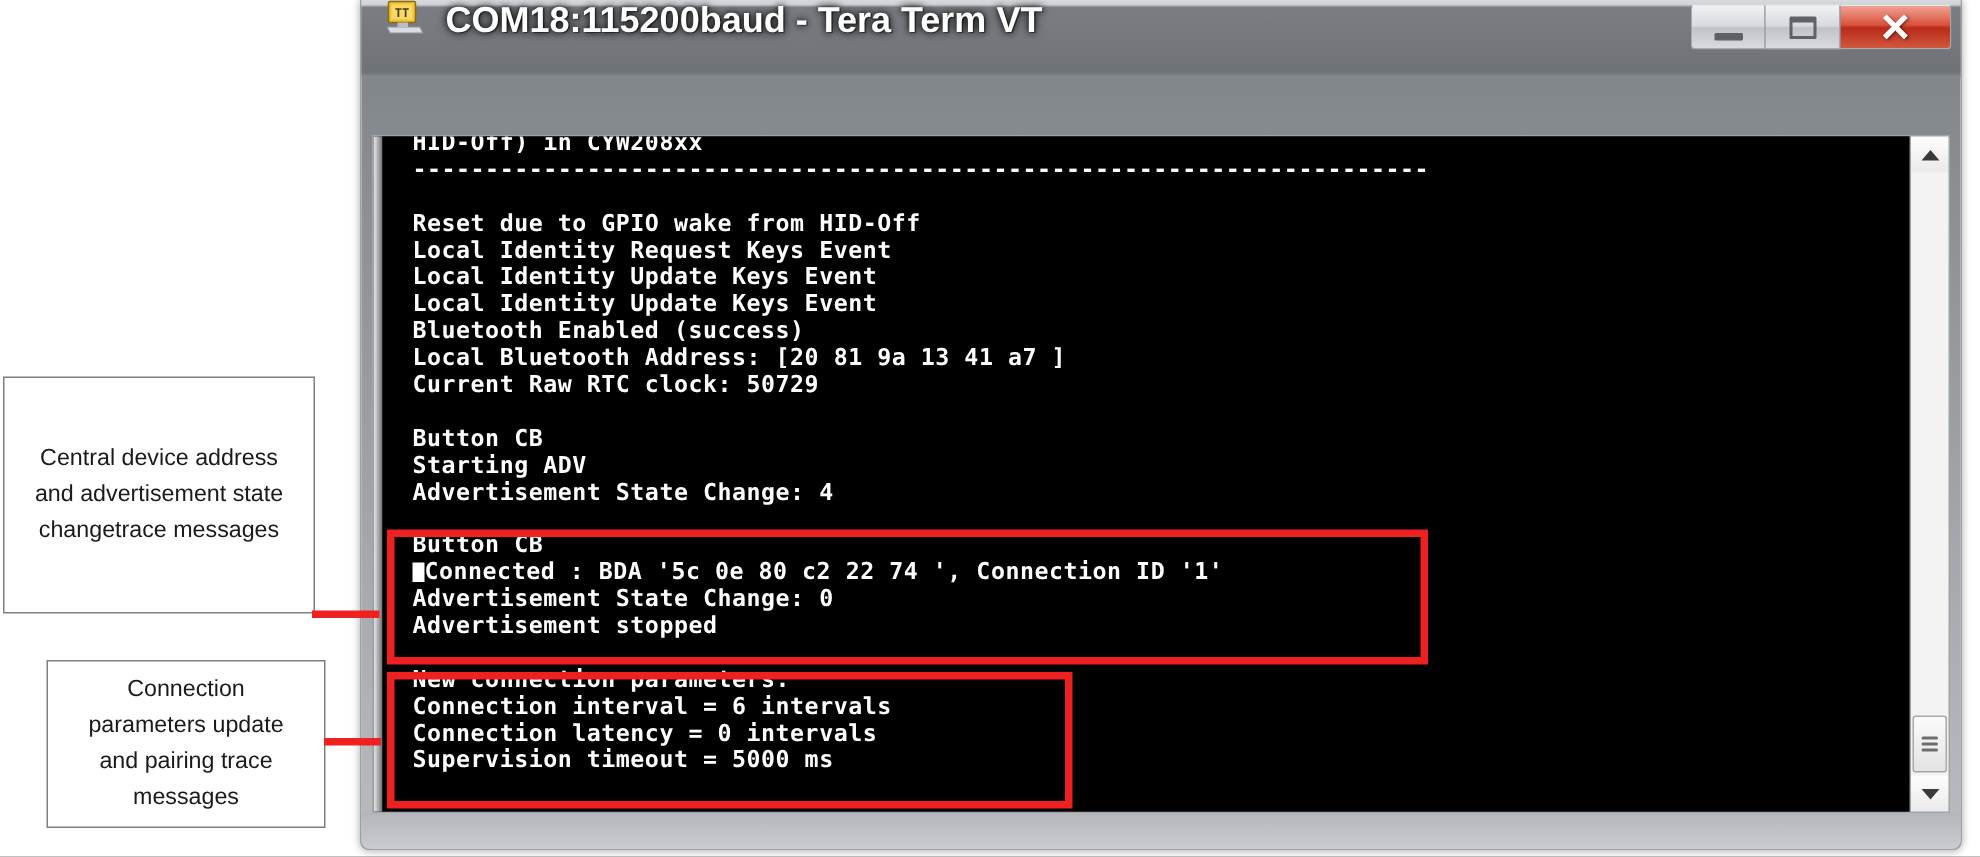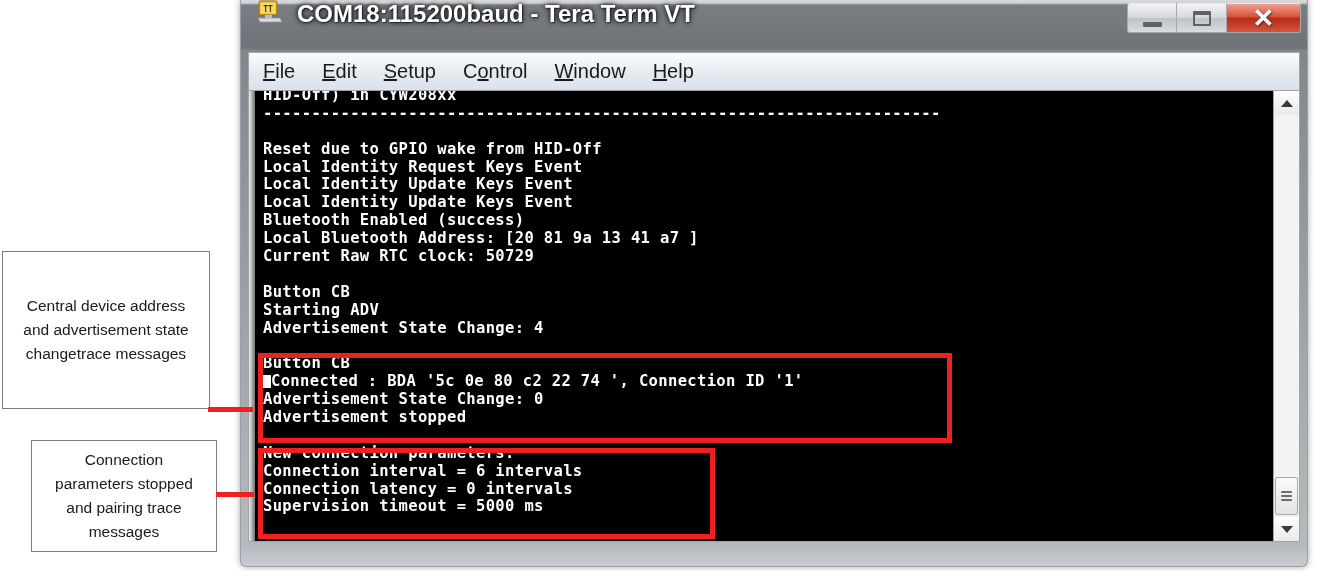--- a/index.html
+++ b/index.html
@@ -201,21 +201,21 @@
   #terminal-screen {
     flex: 1;
     position: relative;
     background: #000000;
     overflow: hidden;
   }
 
   
   #terminal-text {
     position: absolute;
-    left: 8px;
+    left: 20px;
     top: -4px;
     font-family: "DejaVu Sans Mono", "Liberation Mono", monospace;
     font-size: 15.5px;
     line-height: 17.9px;
     color: #ffffff;
     white-space: pre;
     letter-spacing: 0.35px;
     font-weight: bold;
     z-index: 2;
   }
@@ -309,21 +309,21 @@
 </style>
 </head>
 <body>
 
 <div class="callout" id="callout-1">
   <span class="callout-text">Central device address and advertisement state changetrace messages</span>
 </div>
 <div class="connector" id="connector-1"></div>
 
 <div class="callout" id="callout-2">
-  <span class="callout-text">Connection parameters stopped and pairing trace messages</span>
+  <span class="callout-text">Connection parameters update and pairing trace messages</span>
 </div>
 <div class="connector" id="connector-2"></div>
 
 <div id="tera-term-window">
 
   <div id="title-bar">
     <div id="window-icon">
       <svg width="26" height="24" viewBox="0 0 26 24" xmlns="http://www.w3.org/2000/svg">
         <rect x="2" y="1" width="18" height="14" rx="1" fill="#f2c230" stroke="#8a6a10" stroke-width="1"></rect>
         <rect x="4" y="3" width="14" height="10" fill="#f7d96a"></rect>
@@ -340,28 +340,20 @@
       </div>
       <div class="winbtn" id="btn-maximize">
         <div class="glyph-max"></div>
       </div>
       <div class="winbtn" id="btn-close">
         <div class="glyph-close">✕</div>
       </div>
     </div>
   </div>
 
-  <div id="menu-bar">
-    <div class="menu-item"><u>F</u>ile</div>
-    <div class="menu-item"><u>E</u>dit</div>
-    <div class="menu-item"><u>S</u>etup</div>
-    <div class="menu-item">C<u>o</u>ntrol</div>
-    <div class="menu-item"><u>W</u>indow</div>
-    <div class="menu-item"><u>H</u>elp</div>
-  </div>
 
   <div id="terminal-frame">
     <div id="terminal-gutter"></div>
 
     <div id="terminal-screen">
       <div id="terminal-text"><div class="tline">HID-Off) in CYW208xx</div><div class="tline">----------------------------------------------------------------------</div><div class="tline"></div><div class="tline">Reset due to GPIO wake from HID-Off</div><div class="tline">Local Identity Request Keys Event</div><div class="tline">Local Identity Update Keys Event</div><div class="tline">Local Identity Update Keys Event</div><div class="tline">Bluetooth Enabled (success)</div><div class="tline">Local Bluetooth Address: [20 81 9a 13 41 a7 ]</div><div class="tline">Current Raw RTC clock: 50729</div><div class="tline"></div><div class="tline">Button CB</div><div class="tline">Starting ADV</div><div class="tline">Advertisement State Change: 4</div><div class="tline"></div><div class="tline">Button CB</div><div class="tline"><span class="cursor-block"></span>Connected : BDA '5c 0e 80 c2 22 74 ', Connection ID '1'</div><div class="tline">Advertisement State Change: 0</div><div class="tline">Advertisement stopped</div><div class="tline"></div><div class="tline">New connection parameters:</div><div class="tline">Connection interval = 6 intervals</div><div class="tline">Connection latency = 0 intervals</div><div class="tline">Supervision timeout = 5000 ms</div></div>
 
       <div class="redbox" id="redbox-1"></div>
       <div class="redbox" id="redbox-2"></div>
     </div>

